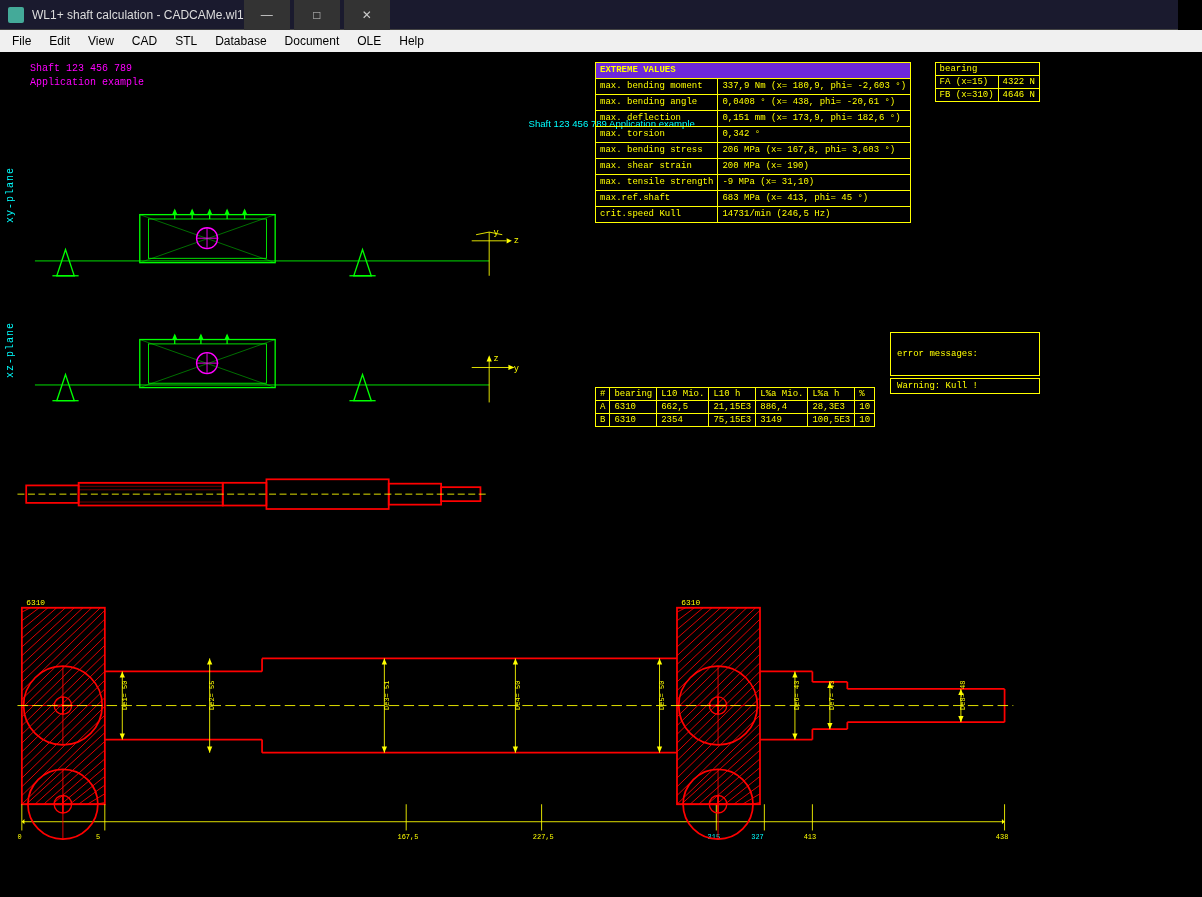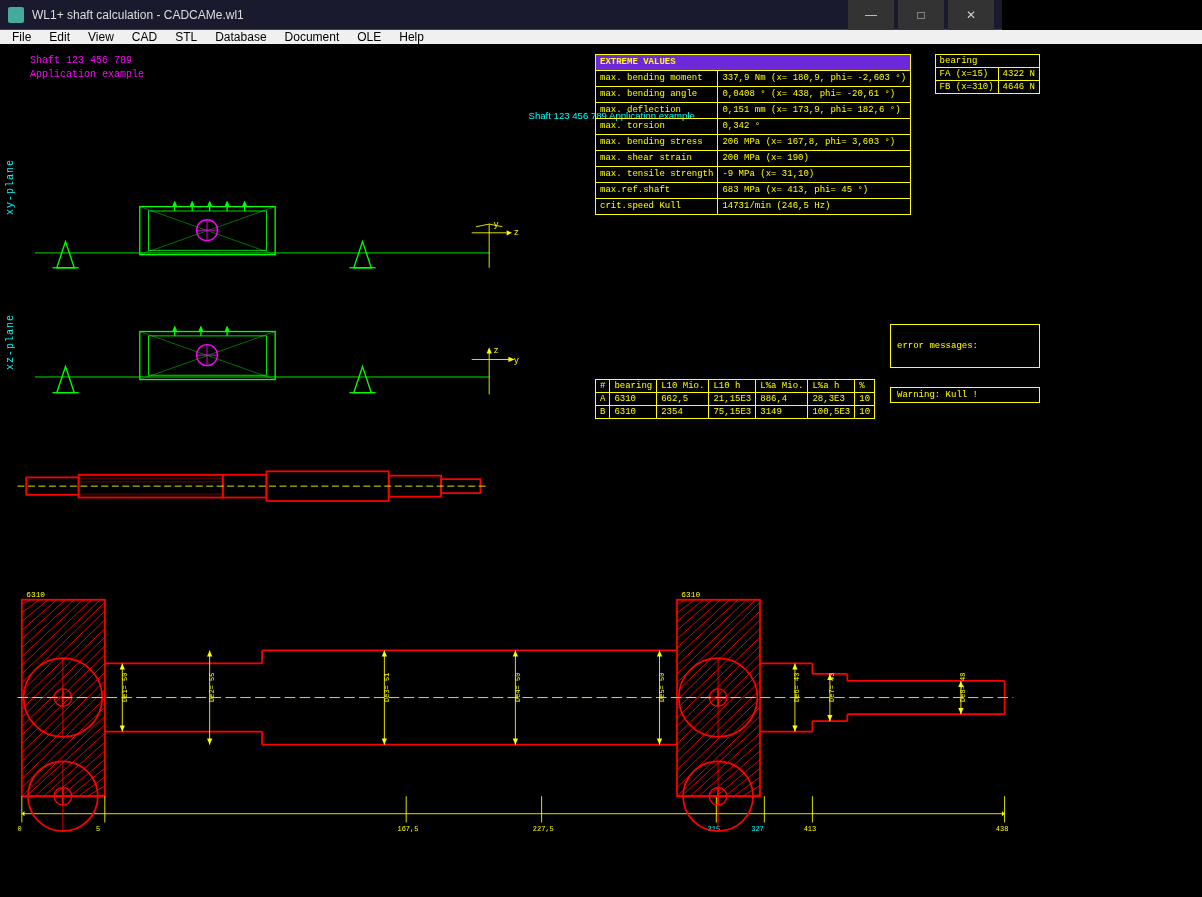--- a/index.html
+++ b/index.html
@@ -1,34 +1,34 @@
 <!DOCTYPE html>
 <html><head>
   <meta charset="utf-8">
   <style>
     * { margin: 0; padding: 0; box-sizing: border-box; }
     body { width: 1202px; height: 897px; background: #000; font-family: 'Courier New', monospace; overflow: hidden; position: relative; }
 
     
     #titlebar {
-      width: 1002px; height: 30px;
+      width: 1178px; height: 30px;
       background: #1a1a2e;
-      display: flex; align-items: center; justify-content: space-between;
+      display: flex; align-items: center; 
       padding: 0 8px;
       border-bottom: 1px solid #444;
     }
     #titlebar-left { display: flex; align-items: center; gap: 8px; }
     #titlebar-icon { width: 16px; height: 16px; background: #4a9; border-radius: 2px; }
     #titlebar-title { color: #ddd; font-size: 12px; font-family: Arial, sans-serif; }
     #titlebar-controls { display: flex; gap: 4px; }
     .tb-btn { width: 46px; height: 30px; background: #333; border: none; color: #ccc; font-size: 12px; cursor: pointer; display: flex; align-items: center; justify-content: center; }
 
     
     #menubar {
-      width: 1202px; height: 14px;
+      width: 1202px; height: 22px;
       background: #f0f0f0;
       display: flex; align-items: center;
       padding: 0 4px;
       gap: 2px;
     }
     .menu-item {
       padding: 2px 8px;
       font-size: 12px;
       font-family: Arial, sans-serif;
       color: #000;
@@ -147,21 +147,21 @@
     }
     .error-box {
       border: 1px solid #ffff00;
       padding: 16px 6px;
       min-width: 150px;
     }
     .warning-box {
       border: 1px solid #ffff00;
       padding: 2px 6px;
       min-width: 150px;
-      margin-top: 19px;
+      margin-top: 2px;
     }
   </style>
 </head>
 <body>
 
 <div id="titlebar">
   <div id="titlebar-left">
     <div id="titlebar-icon"></div>
     <span id="titlebar-title">WL1+   shaft calculation - CADCAMe.wl1</span>
   </div>

